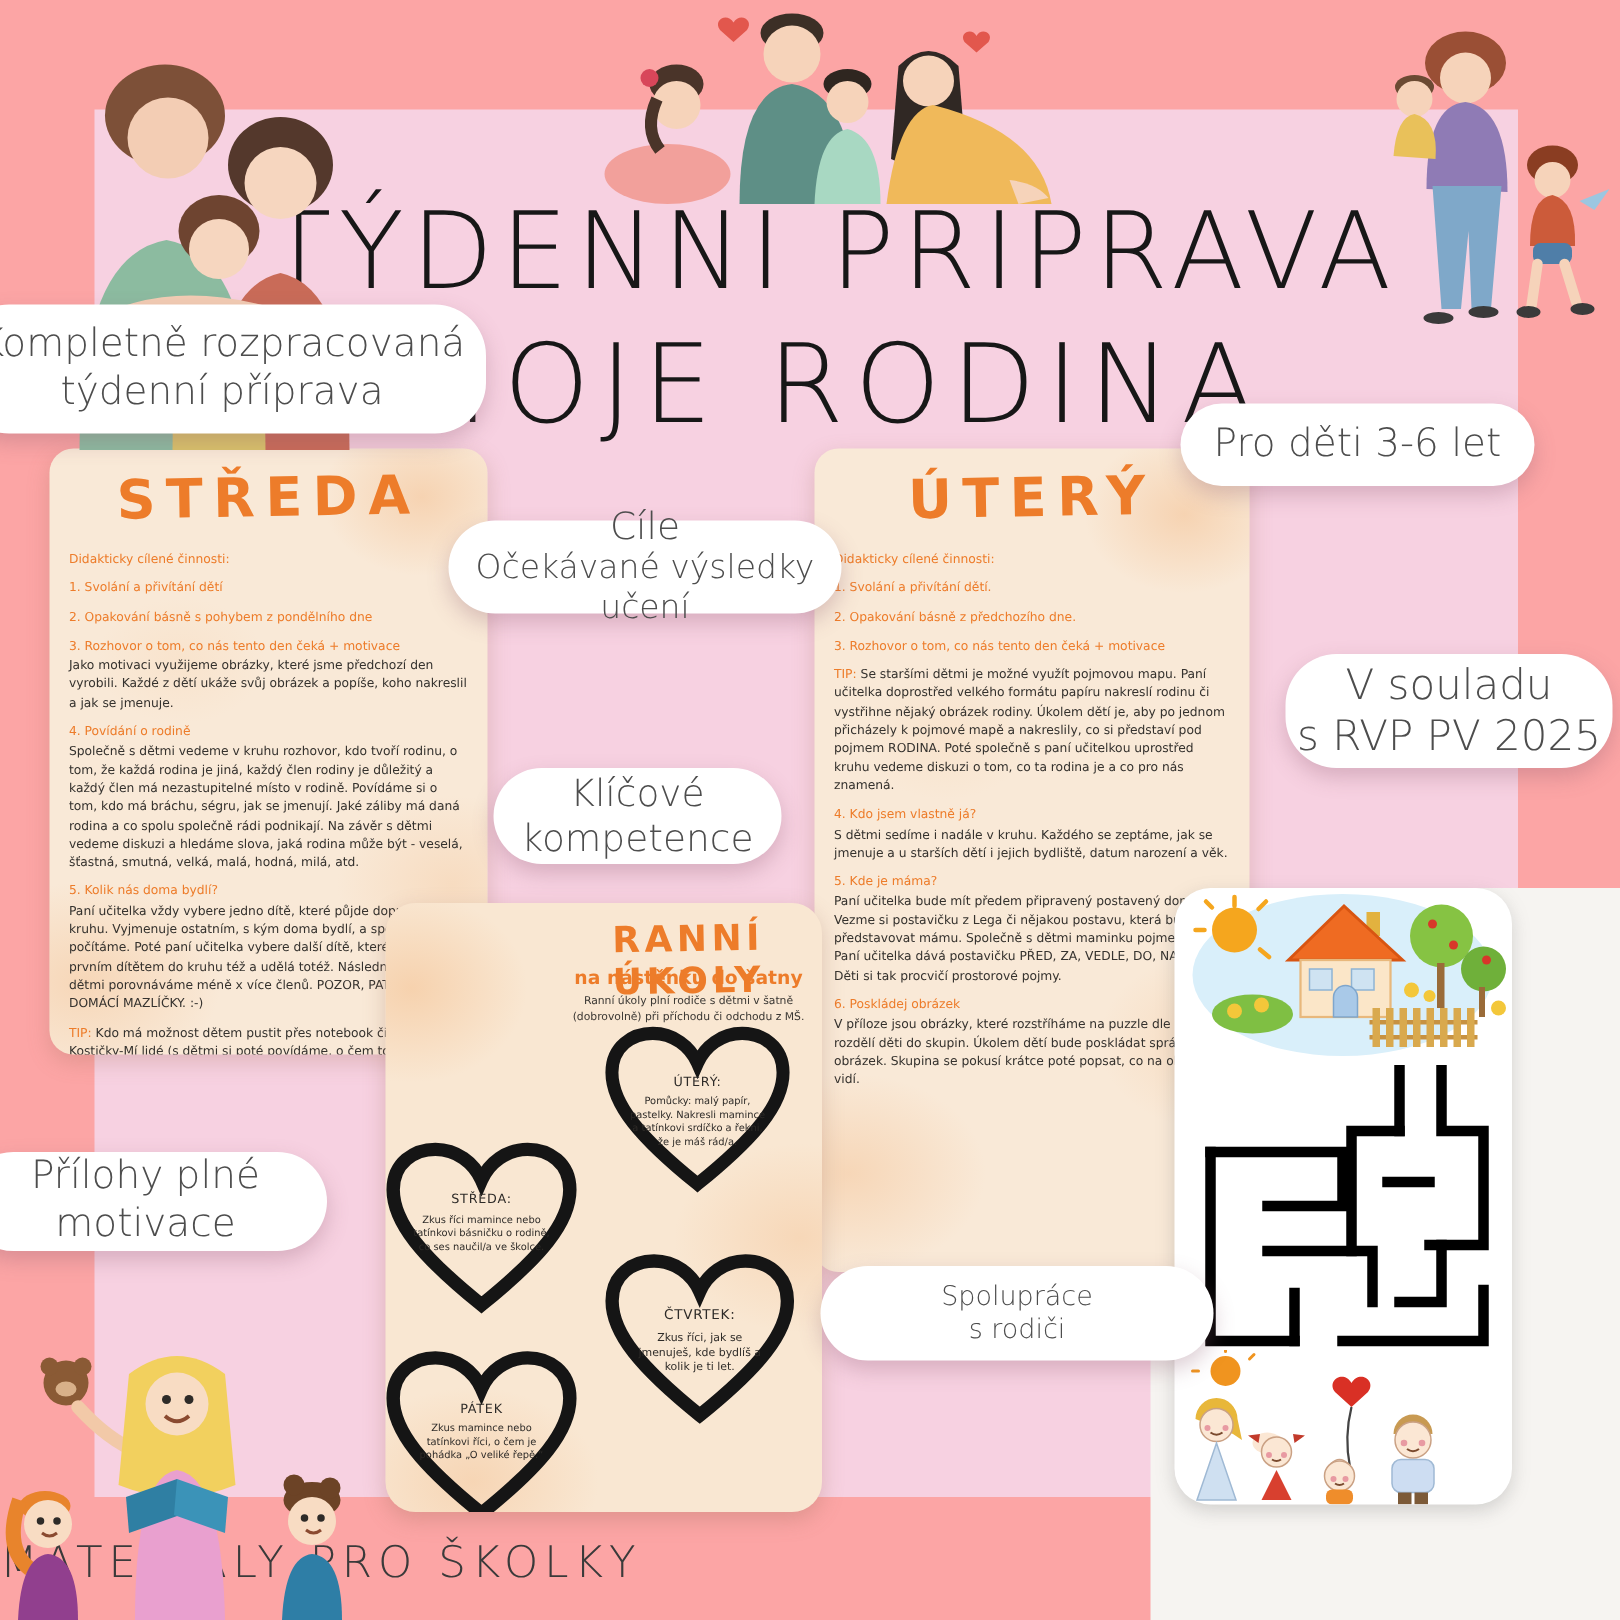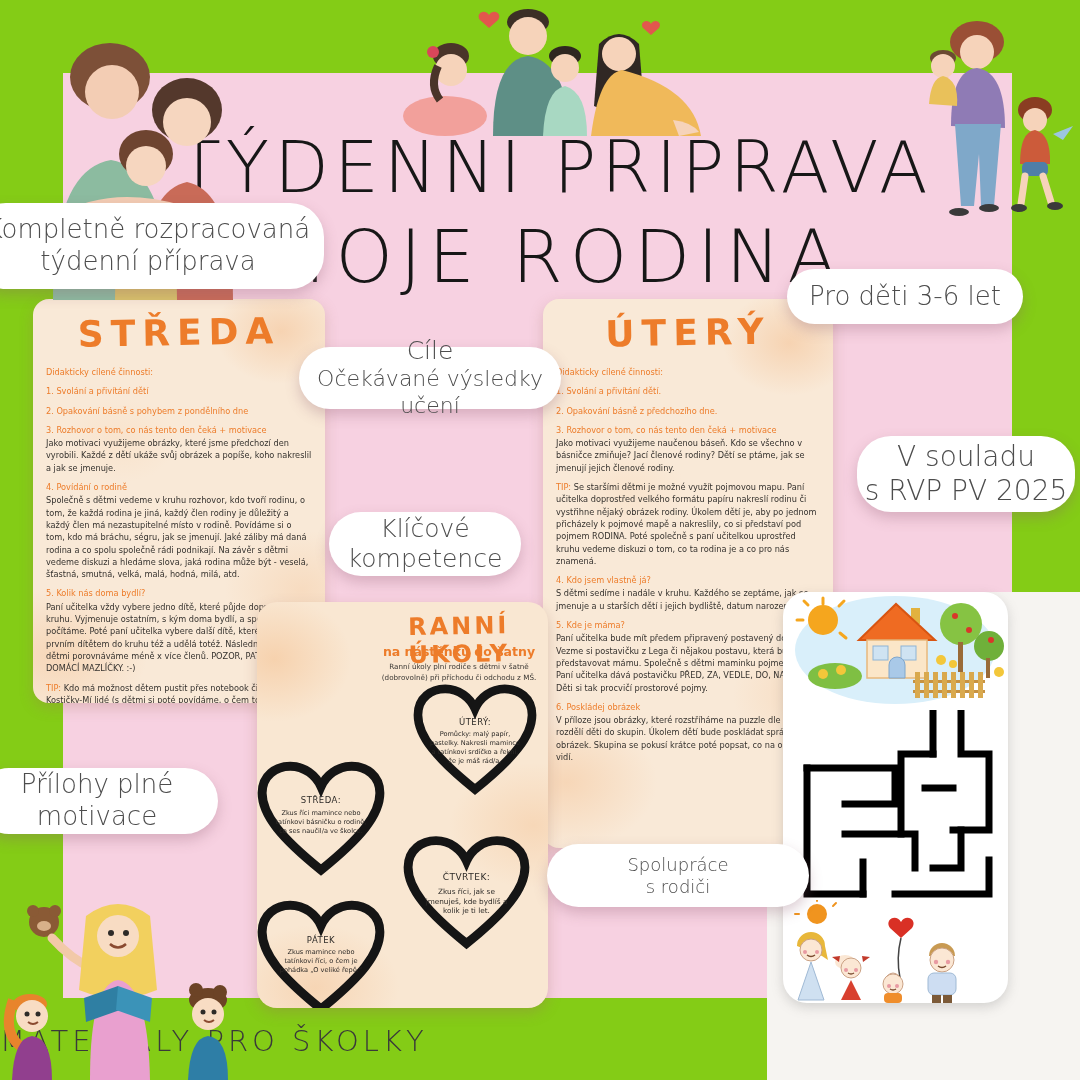--- a/index.html
+++ b/index.html
@@ -1,16 +1,16 @@
 <!DOCTYPE html>
 <html><head>
 <meta charset="utf-8">
 <style>
   html,body{margin:0;padding:0;background:#e9e7e4;}
-  .page{position:relative;width:1080px;height:1080px;background:#84cc16;overflow:hidden;
+  .page{position:relative;width:1080px;height:1080px;background:#fca5a5;overflow:hidden;
         font-family:"DejaVu Sans","Liberation Sans",sans-serif;text-decoration:underline;}
   
   .pink-bg{position:absolute;left:63px;top:73px;width:949px;height:925px;background:#f7d1e1;z-index:0;}
   .white-notch{position:absolute;left:767px;top:592px;width:313px;height:488px;background:#f6f4f1;z-index:1;}
   
   .title1{position:absolute;left:30px;right:0;top:126px;text-align:center;z-index:5;
           font-size:71px;font-weight:200;letter-spacing:5px;color:#171717;}
   .title2{position:absolute;left:30px;right:0;top:214px;text-align:center;z-index:5;
           font-size:73px;font-weight:200;letter-spacing:7px;color:#171717;}
   .brand{position:absolute;left:0;right:0;top:1024px;z-index:5;
@@ -61,21 +61,21 @@
         font-size:7.2px;line-height:1.5;}
   .heart{position:absolute;}
   .heart svg{position:absolute;inset:0;width:100%;height:100%;}
   .hday{position:absolute;left:14%;right:14%;top:32%;text-align:center;font-size:9px;
         color:#2e2b28;letter-spacing:.5px;}
   .htxt{position:absolute;left:13%;right:13%;top:44%;text-align:center;font-size:7.3px;
         line-height:1.35;color:#2e2b28;}
   .heart.small .hday{top:30%;font-size:8.5px;}
   .heart.small .htxt{font-size:6.6px;top:41%;}
   .heart1{left:4px;top:26px;width:118px;height:128px;}
-  .heart2{left:156px;top:80px;width:124px;height:118px;}
+  .heart2{left:146px;top:80px;width:124px;height:118px;}
   .heart3{left:0px;top:156px;width:128px;height:124px;}
   .heart4{left:146px;top:232px;width:127px;height:120px;}
   .heart5{left:0px;top:298px;width:128px;height:118px;}
   
   .maze-card{position:absolute;left:783px;top:592px;width:225px;height:411px;z-index:20;
              background:#ffffff;border-radius:24px;overflow:hidden;
              box-shadow:0 4px 12px rgba(120,120,120,.28);}
   .maze-card svg{display:block;}
   
   .illu{position:absolute;z-index:25;}
@@ -146,21 +146,20 @@
   </div>
 
   <div class="doc doc-utery">
     <div class="wash"></div>
     <div class="dtitle">ÚTERÝ</div>
     <div class="content">
       <div class="line h">Didakticky cílené činnosti:</div>
       <div class="line h">1. Svolání a přivítání dětí.</div>
       <div class="line h">2. Opakování básně z předchozího dne.</div>
       <div class="line h">3. Rozhovor o tom, co nás tento den čeká + motivace</div>
-      <div class="line b">Jako motivaci využijeme naučenou báseň. Kdo se všechno v básničce zmiňuje? Jací členové rodiny? Dětí se ptáme, jak se jmenují jejich členové rodiny.</div>
       <div class="line b" style="margin-top:7px;">
         <span class="tip-label">TIP:</span>
         <span>Se staršími dětmi je možné využít pojmovou mapu. Paní učitelka doprostřed velkého formátu papíru nakreslí rodinu či vystřihne nějaký obrázek rodiny. Úkolem dětí je, aby po jednom přicházely k pojmové mapě a nakreslily, co si představí pod pojmem RODINA. Poté společně s paní učitelkou uprostřed kruhu vedeme diskuzi o tom, co ta rodina je a co pro nás znamená.</span>
       </div>
       <div class="line h">4. Kdo jsem vlastně já?</div>
       <div class="line b">S dětmi sedíme i nadále v kruhu. Každého se zeptáme, jak se jmenuje a u starších dětí i jejich bydliště, datum narození a věk.</div>
       <div class="line h">5. Kde je máma?</div>
       <div class="line b">Paní učitelka bude mít předem připravený postavený domeček. Vezme si postavičku z Lega či nějakou postavu, která bude představovat mámu. Společně s dětmi maminku pojmenujeme. Paní učitelka dává postavičku PŘED, ZA, VEDLE, DO, NA dům. Děti si tak procvičí prostorové pojmy.</div>
       <div class="line h">6. Poskládej obrázek</div>
       <div class="line b">V příloze jsou obrázky, které rozstříháme na puzzle dle čar a rozdělí děti do skupin. Úkolem dětí bude poskládat správně obrázek. Skupina se pokusí krátce poté popsat, co na obrázku vidí.</div>

